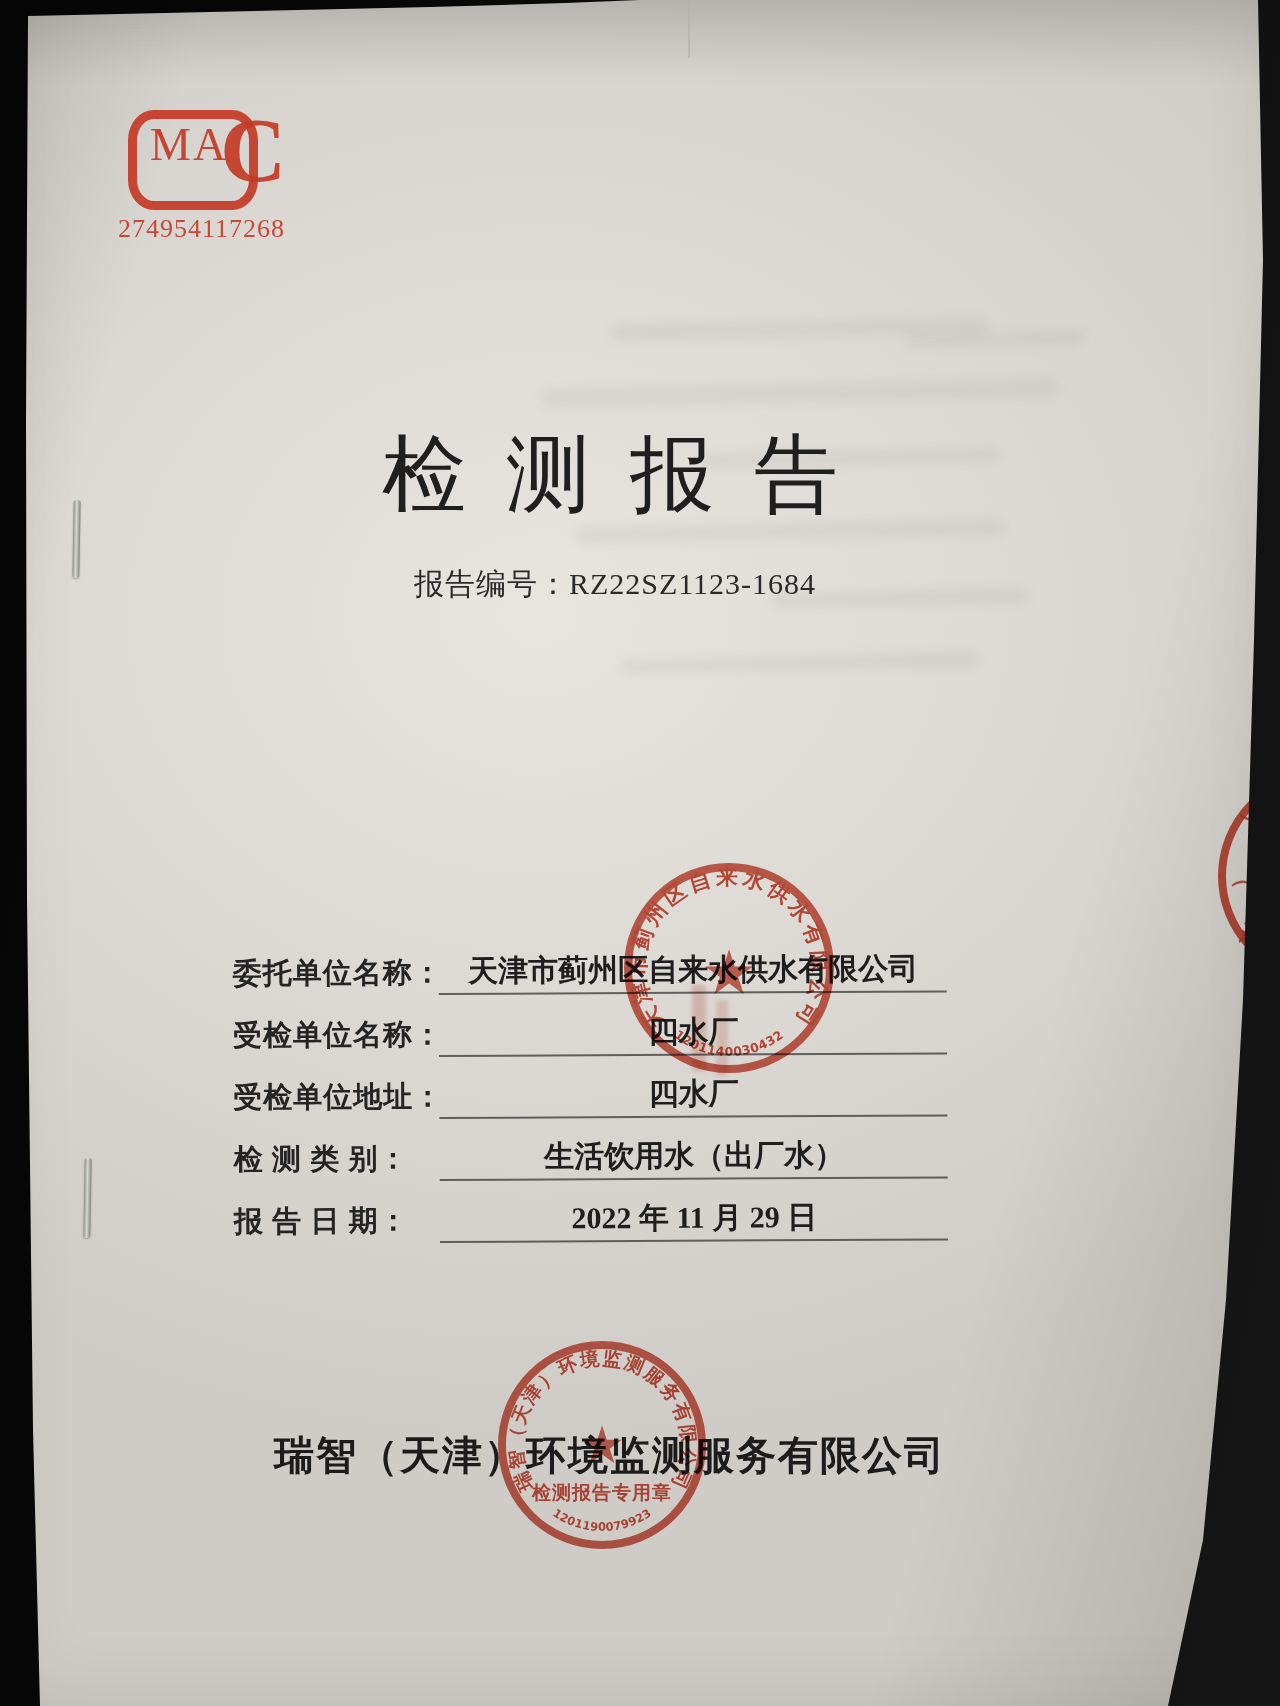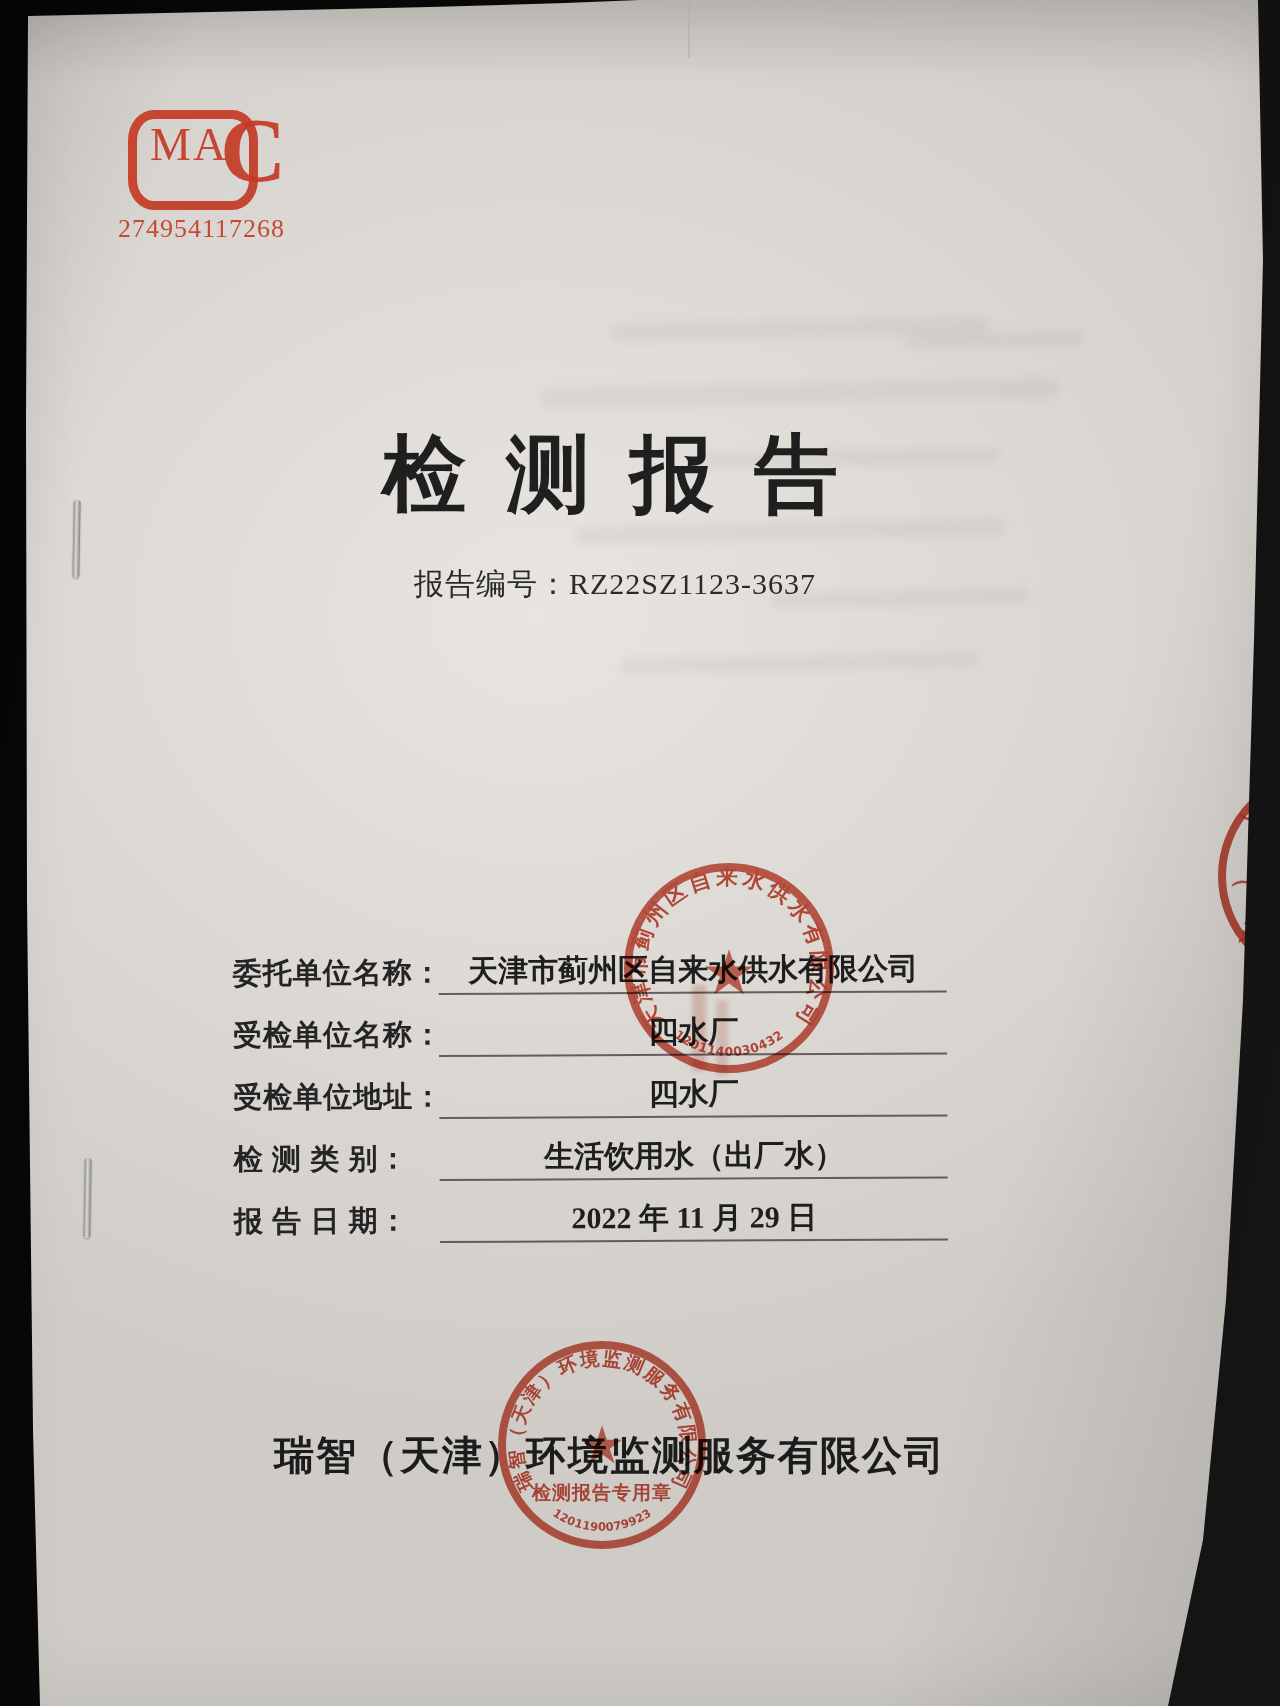--- a/index.html
+++ b/index.html
@@ -27,21 +27,21 @@
     box-shadow:inset 0 0 80px rgba(0,0,0,.10);
   }
   .abs{position:absolute;}
   
   .cma{left:128px;top:110px;width:136px;height:86px;color:var(--red);}
   .cma-frame{position:absolute;left:0;top:0;width:112px;height:82px;border:9px solid var(--red);border-radius:26px/30px;opacity:.92;}
   .cma-ma{position:absolute;left:22px;top:12px;font-size:46px;font-weight:400;letter-spacing:2px;line-height:1;opacity:.92;}
   .cma-c{position:absolute;left:92px;top:-6px;font-size:92px;font-weight:700;line-height:1;opacity:.92;}
   .cma-num{left:118px;top:214px;font-size:26px;letter-spacing:1px;color:var(--red);opacity:.9;}
   
-  .title{left:210px;top:418px;width:800px;text-align:center;font-size:84px;font-weight:700;
+  .title{left:210px;top:418px;width:800px;text-align:center;font-size:84px;font-weight:400;
          letter-spacing:40px;padding-left:40px;box-sizing:border-box;color:#1f1f1f;}
   .report-no{left:300px;top:564px;width:630px;text-align:center;font-size:30px;color:#2a2a2a;letter-spacing:1px;}
   
   .ghost{background:#6e6a64;opacity:.08;filter:blur(5px);border-radius:9px;transform:rotate(-1.2deg);}
   .sheet-edge{left:688px;top:0;width:2px;height:58px;background:#b3afaa;opacity:.65;}
   
   .fields{position:absolute;inset:0;transform:rotate(-0.3deg);}
   .flabel{left:232px;width:230px;font-size:29px;font-weight:600;color:#242424;letter-spacing:1px;white-space:nowrap;}
   .fvalue{left:440px;width:505px;text-align:center;font-size:30px;font-weight:600;color:#1e1e1e;white-space:nowrap;}
   .fline{left:438px;width:508px;height:0;border-bottom:2px solid #4a4a4a;opacity:.85;}
@@ -72,21 +72,21 @@
   <div class="abs cma">
     <div class="cma-frame"></div>
     <div class="cma-ma">MA</div>
     <div class="cma-c">C</div>
   </div>
   <div class="abs cma-num">274954117268</div>
 
   <div class="abs title">检测报告</div>
 
   <div class="abs report-no">
-    <span>报告编号：</span><span>RZ22SZ1123-3637</span>
+    <span>报告编号：</span><span>RZ22SZ1123-1684</span>
   </div>
 
   <div class="abs staple" style="left:73px;top:500px;height:78px;transform:rotate(1deg);"></div>
   <div class="abs staple" style="left:84px;top:1158px;height:80px;transform:rotate(1deg);"></div>
 
   <div class="fields">
     <div class="abs flabel" style="top:952px;">委托单位名称：</div>
     <div class="abs fvalue" style="top:950px;">天津市蓟州区自来水供水有限公司</div>
     <div class="abs fline" style="top:992px;"></div>
 

